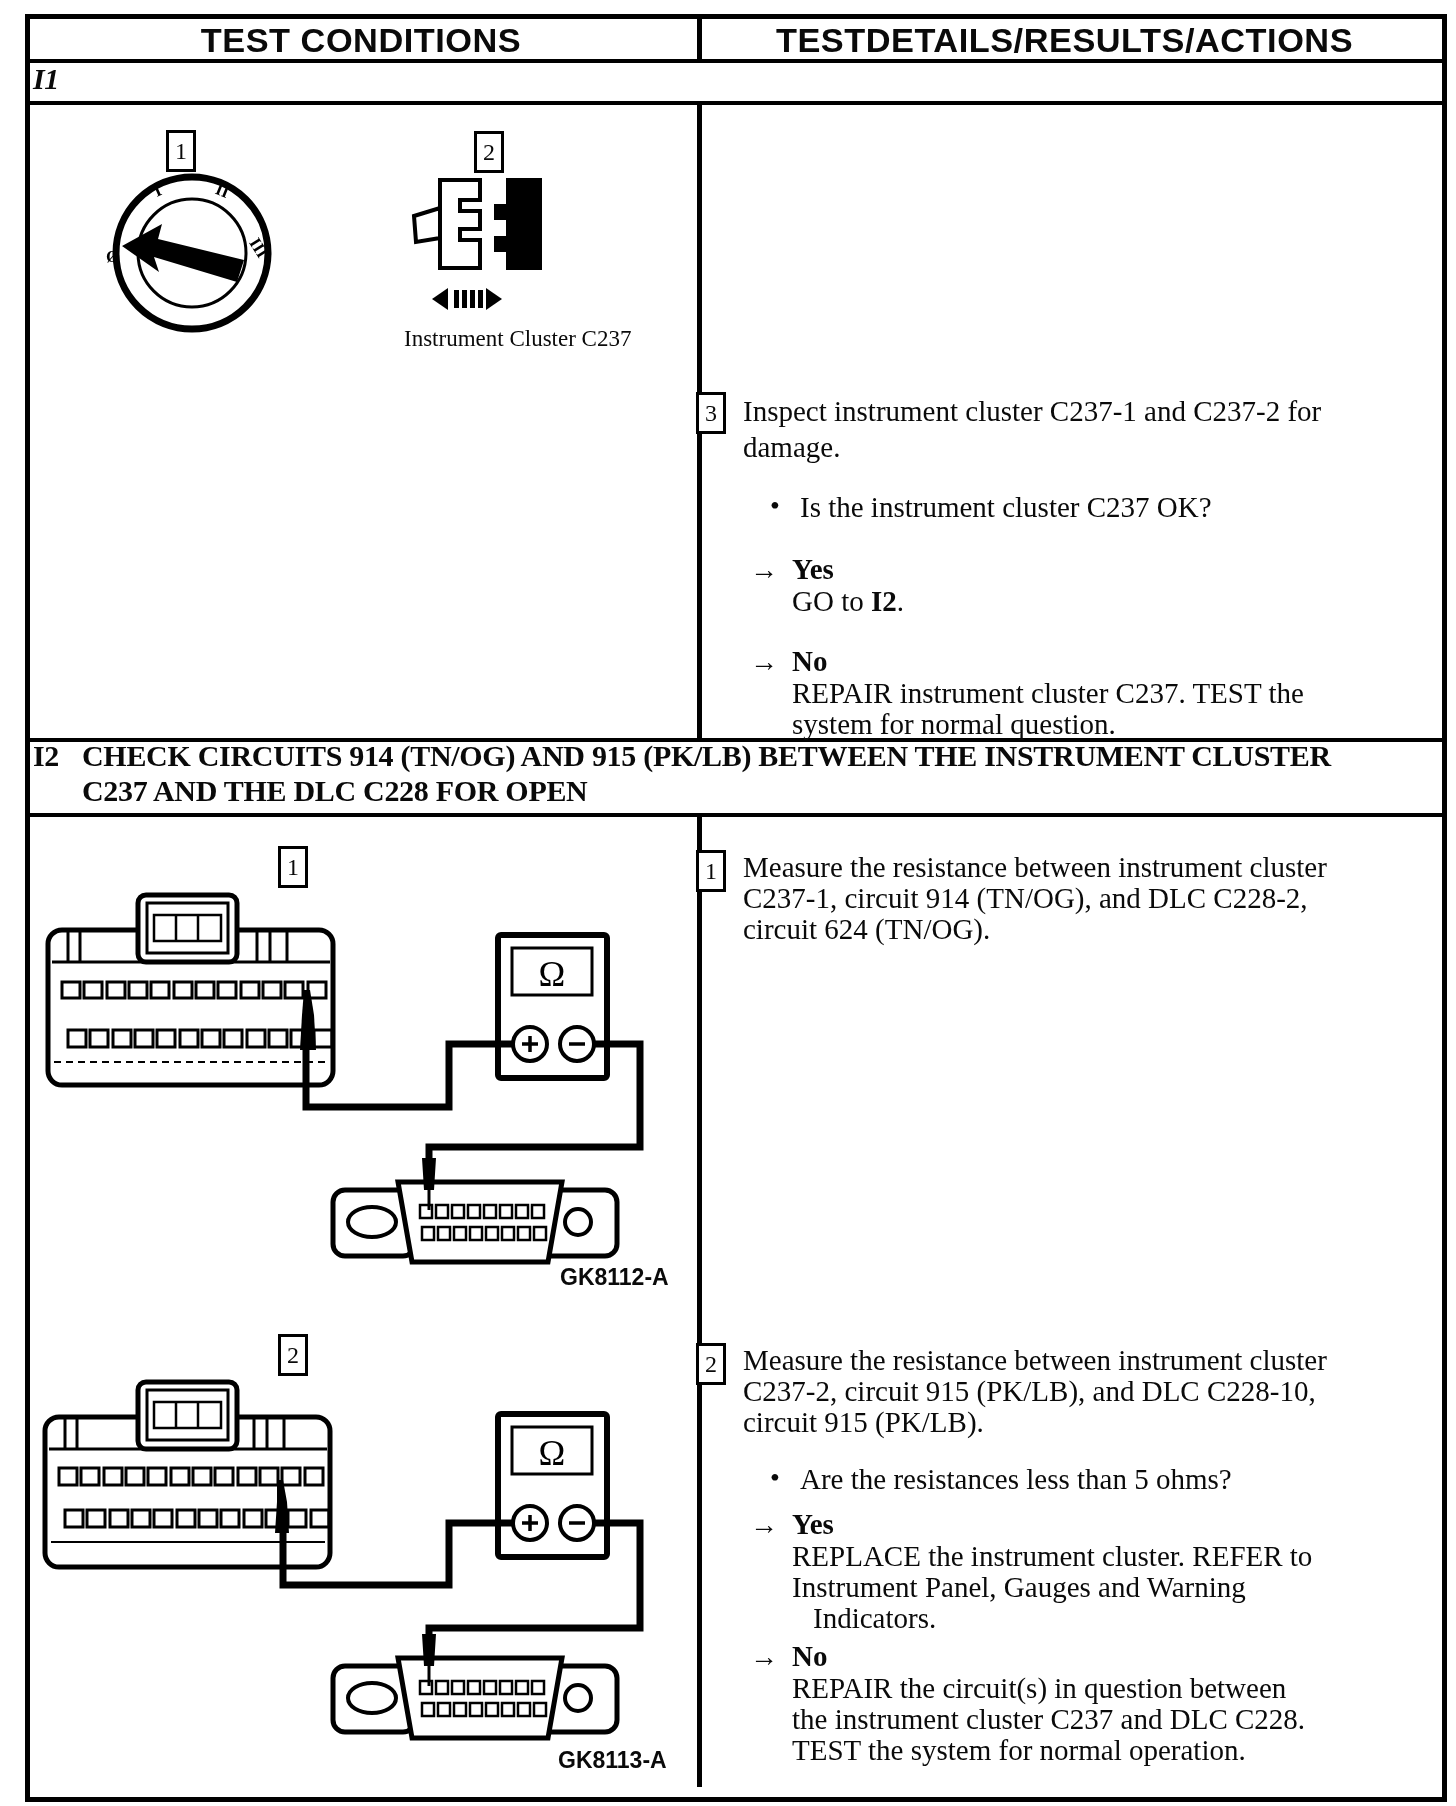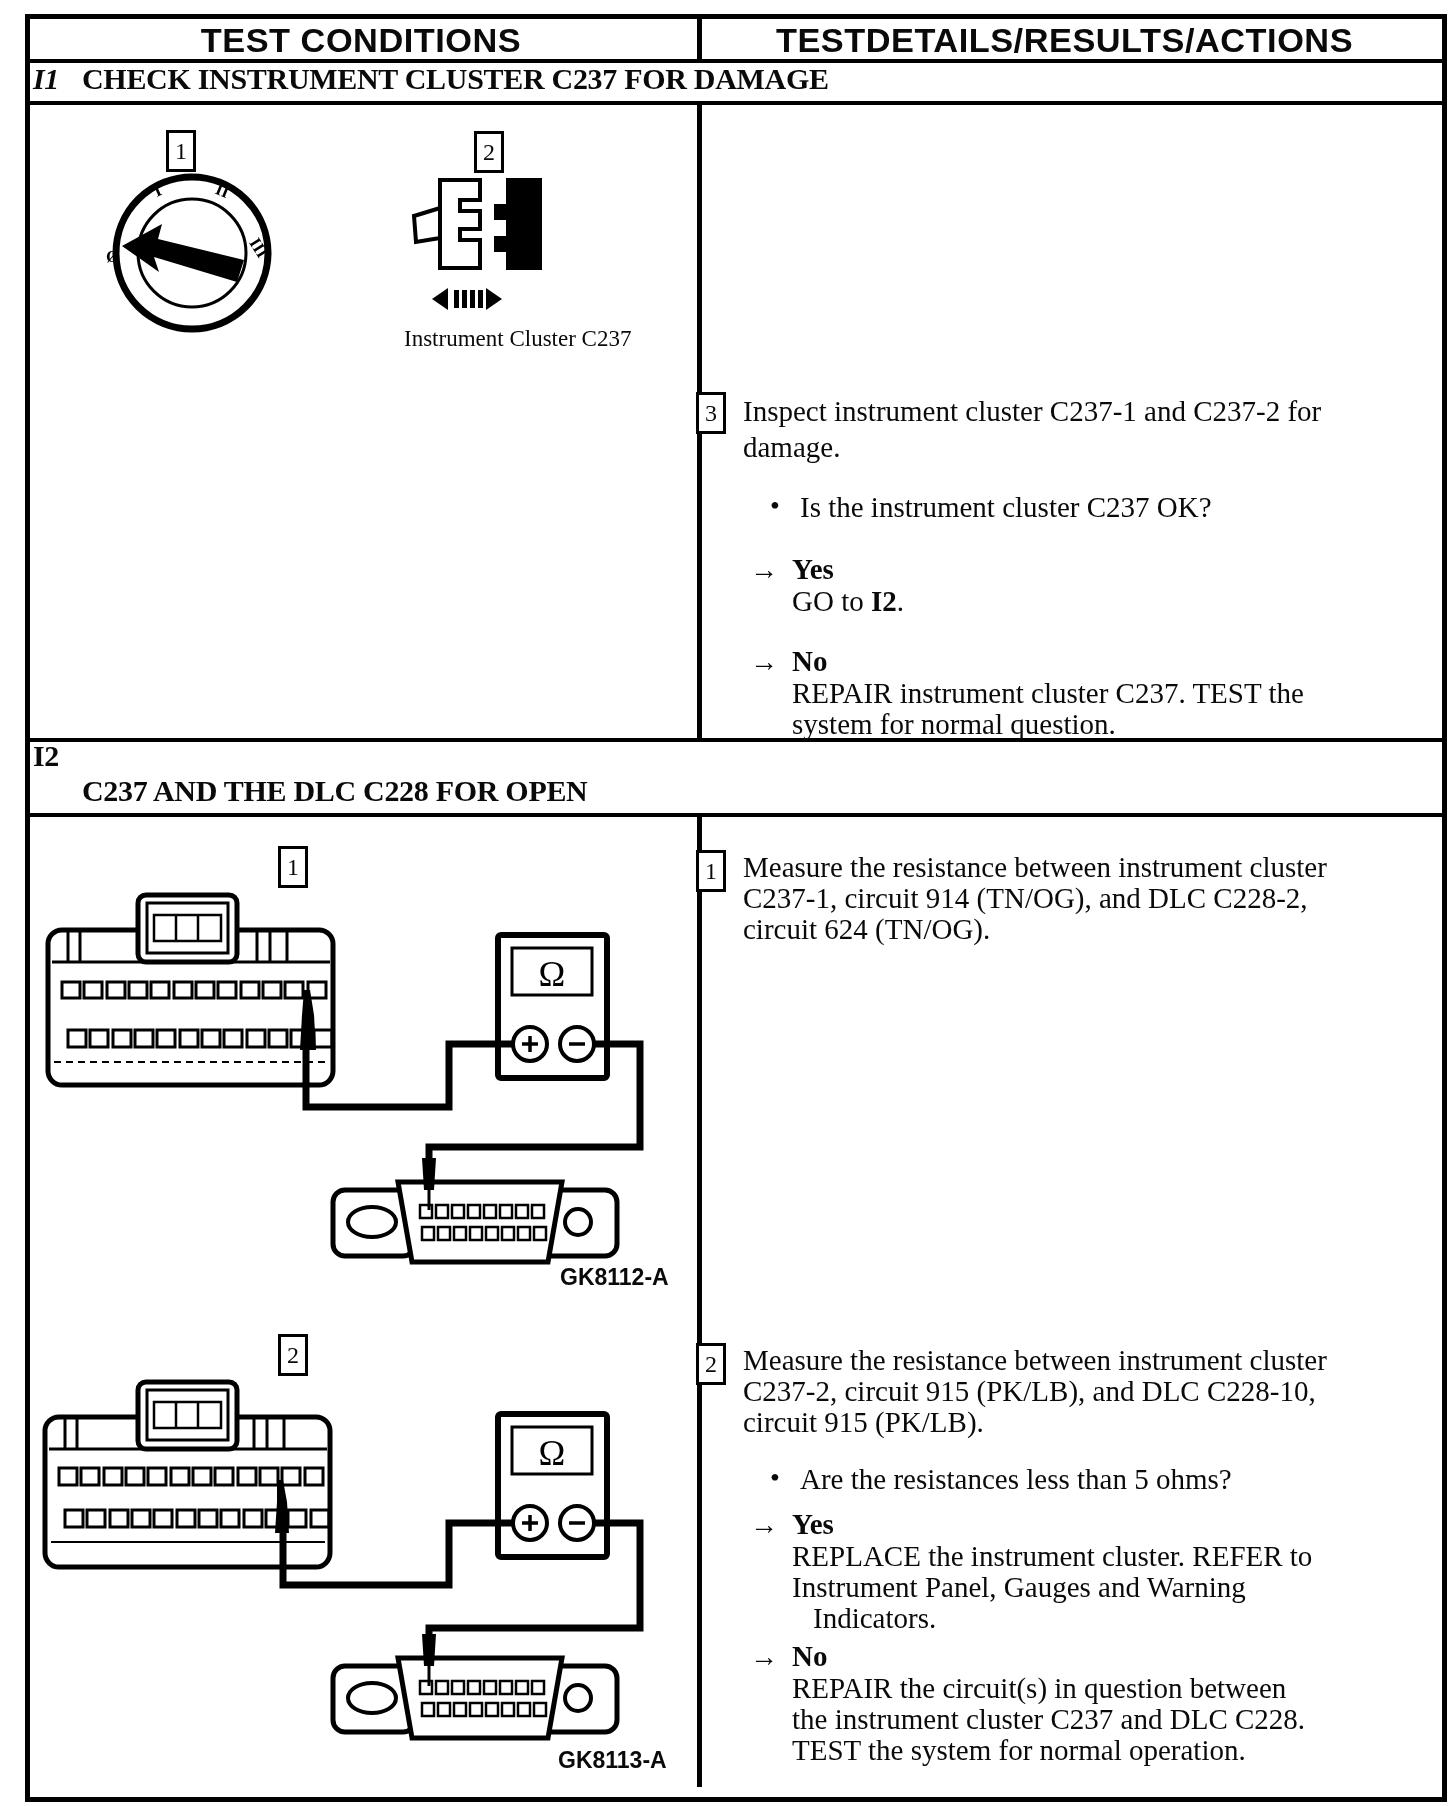--- a/index.html
+++ b/index.html
@@ -38,21 +38,20 @@
     <div class="hline" style="top:794px;"></div>
     <div class="vseg" style="left:667px;top:0;height:40px;"></div>
     <div class="vseg" style="left:667px;top:86px;height:633px;"></div>
     <div class="vseg" style="left:667px;top:798px;height:970px;"></div>
   </div>
 
   <div class="abs hdr" style="left:30px;top:22px;width:662px;">TEST CONDITIONS</div>
   <div class="abs hdr" style="left:697px;top:22px;width:735px;">TESTDETAILS/RESULTS/ACTIONS</div>
 
   <div class="abs ttl" style="left:33px;top:62px;font-style:italic;">I1</div>
-  <div class="abs ttl" style="left:82px;top:62px;">CHECK INSTRUMENT CLUSTER C237 FOR DAMAGE</div>
 
   <div class="numbox" style="left:166px;top:130px;">1</div>
   <div class="numbox" style="left:474px;top:131px;">2</div>
 
   <svg style="left:102px;top:158px;" width="180" height="185" viewBox="0 0 180 185">
     <circle cx="90" cy="95" r="76" class="ln" stroke-width="7"></circle>
     <circle cx="90" cy="95" r="54" class="ln" stroke-width="3"></circle>
     <polygon points="20,88 60,66 56,81 142,102 135,124 52,99 57,114" class="fb"></polygon>
     <text x="4" y="104" font-size="17" font-weight="bold">Ø</text>
     <text x="52" y="38" font-size="17" font-weight="bold" transform="rotate(-24 56 32)">I</text>
@@ -86,20 +85,21 @@
   <div class="abs t arrow" style="left:750px;top:554px;">→</div>
   <div class="abs t tb" style="left:792px;top:554px;">Yes</div>
   <div class="abs t" style="left:792px;top:586px;"><span>GO to </span><span class="tb">I2</span><span>.</span></div>
 
   <div class="abs t arrow" style="left:750px;top:646px;">→</div>
   <div class="abs t tb" style="left:792px;top:646px;">No</div>
   <div class="abs t" style="left:792px;top:678px;">REPAIR instrument cluster C237. TEST the</div>
   <div class="abs t" style="left:792px;top:709px;">system for normal question.</div>
 
   <div class="abs ttl" style="left:33px;top:739px;">I2</div>
+  <div class="abs ttl" style="left:82px;top:739px;">CHECK CIRCUITS 914 (TN/OG) AND 915 (PK/LB) BETWEEN THE INSTRUMENT CLUSTER</div>
   <div class="abs ttl" style="left:82px;top:774px;">C237 AND THE DLC C228 FOR OPEN</div>
 
   <div class="numbox" style="left:278px;top:846px;">1</div>
 
   <svg style="left:30px;top:845px;" width="660" height="450" viewBox="0 0 660 450">
 
     <g>
       <rect x="18" y="85" width="285" height="155" rx="14" class="fw" stroke-width="5"></rect>
       <path d="M22,117 H300" class="ln" stroke-width="3"></path>
       <path d="M38,85 V117 M50,85 V117 M227,85 V117 M240,85 V117 M257,85 V117" class="ln" stroke-width="3"></path>

